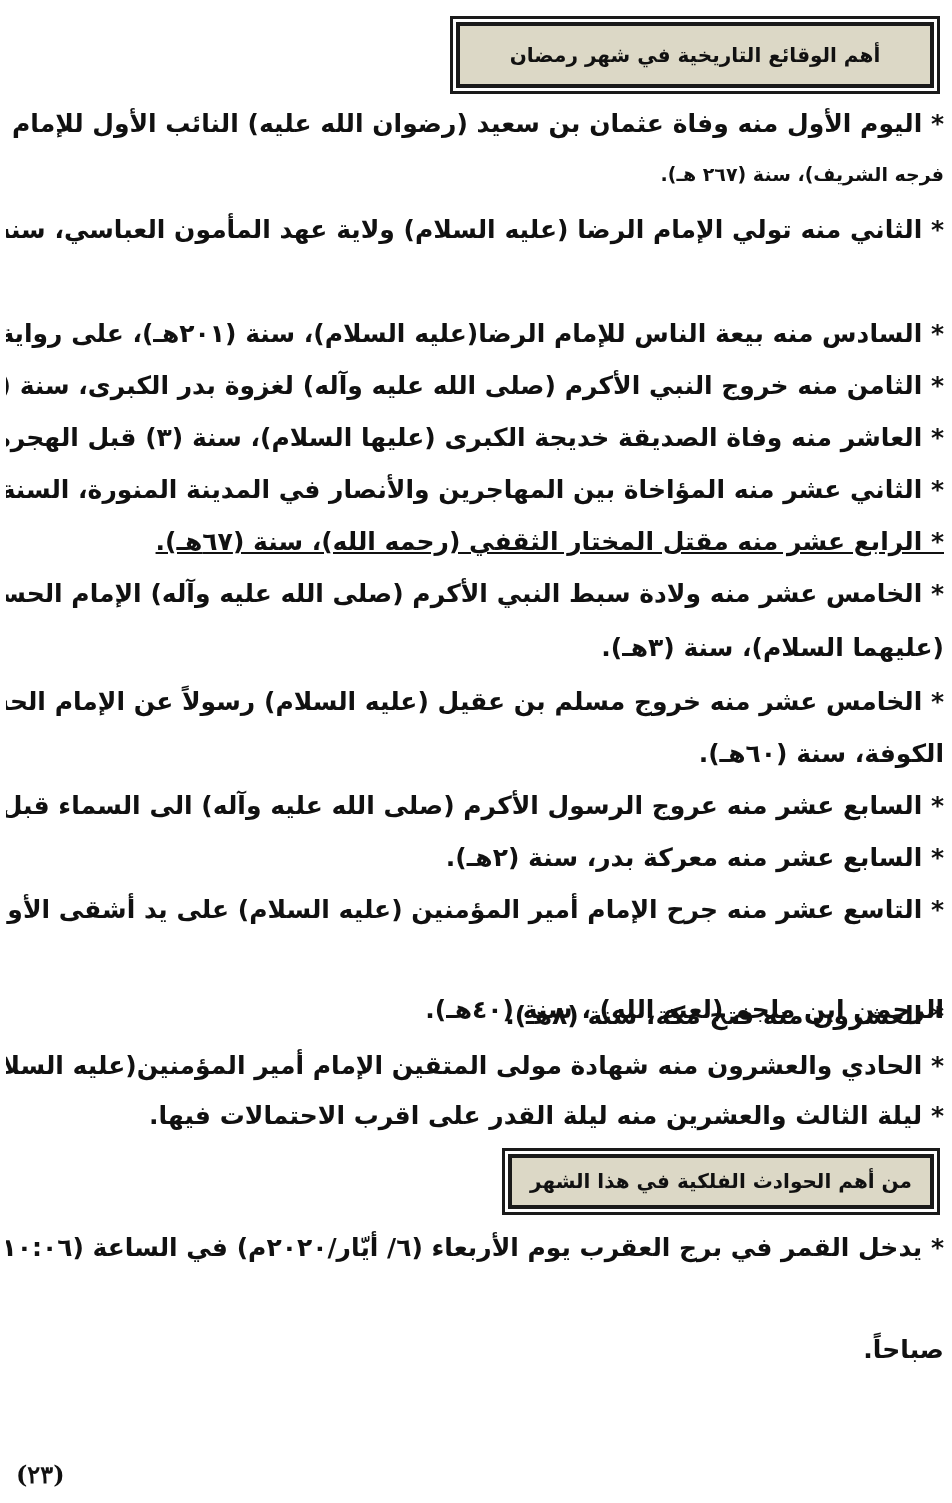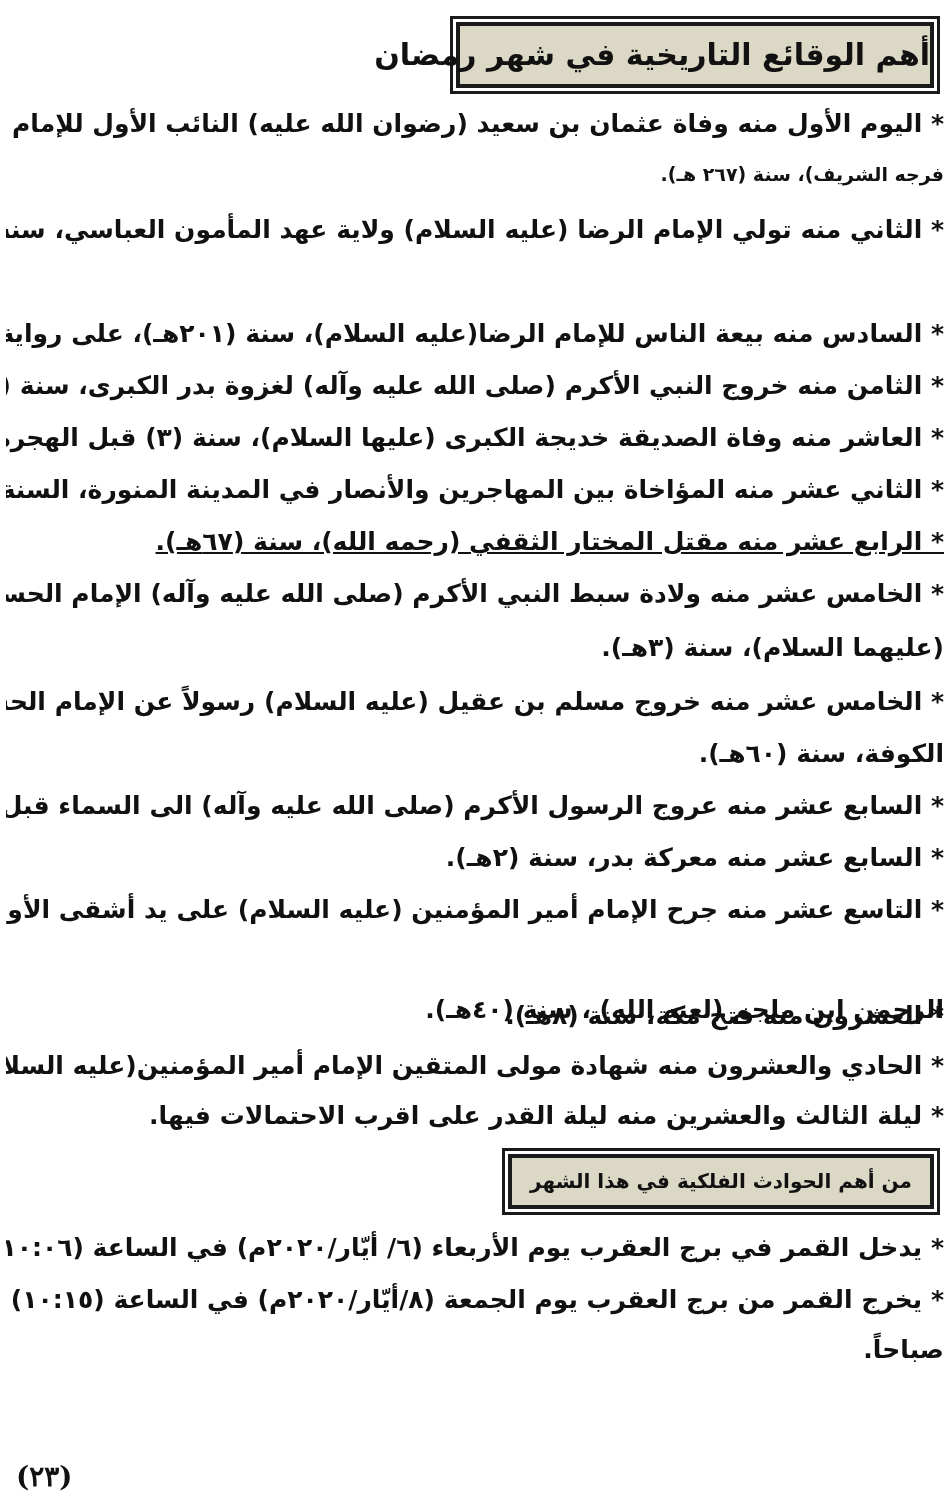--- a/index.html
+++ b/index.html
@@ -25,21 +25,21 @@
     .title-box {
       position: absolute;
       border: 3px solid #1a1a1a;
       padding: 3px;
       background: #ffffff;
     }
     .title-inner {
       border: 4px solid #1a1a1a;
       background: #dcd8c6;
       font-weight: bold;
-      font-size: 30px;
+      font-size: 20px;
       text-align: center;
       white-space: nowrap;
       line-height: 1.5;
     }
     .title-1 {
       right: 12px;
       top: 16px;
       width: 478px;
     }
     .title-1 .title-inner {
@@ -67,21 +67,21 @@
       text-align: right;
       line-height: 40px;
       height: 44px;
     }
     .page-num {
       position: absolute;
       left: 16px;
       top: 1460px;
       font-family: "DejaVu Serif", serif;
       font-weight: bold;
-      font-size: 28px;
+      font-size: 24px;
       direction: rtl;
       text-align: center;
     }
   </style>
 </head>
 <body>
 
 <div class="page">
 
   <div class="title-box title-1">
@@ -106,17 +106,16 @@
   <div class="line" style="top:990px;">الرحمن ابن ملجم (لعنه الله) ، سنة (٤٠هـ).</div>
   <div class="line" style="top:996px;">* العشرون منه فتح مكة، سنة (٨هـ).</div>
   <div class="line" style="top:1046px;">* الحادي والعشرون منه شهادة مولى المتقين الإمام أمير المؤمنين(عليه السلام) ،سنة (٤٠هـ).</div>
   <div class="line" style="top:1096px;">* ليلة الثالث والعشرين منه ليلة القدر على اقرب الاحتمالات فيها.</div>
 
   <div class="title-box title-2">
     <div class="title-inner">من أهم الحوادث الفلكية في هذا الشهر</div>
   </div>
 
   <div class="line" style="top:1228px;">* يدخل القمر في برج العقرب يوم الأربعاء (٦/ أيّار/٢٠٢٠م) في الساعة (١٠:٠٦) صباحاً.</div>
-  <div class="line" style="top:1280px;">* يخرج القمر من برج العقرب يوم الجمعة (٨/أيّار/٢٠٢٠م) في الساعة (١٠:١٥)</div>
   <div class="line" style="top:1330px;">صباحاً.</div>
 
   <div class="page-num">(٢٣)</div>
 </div>
 
 </body></html>

